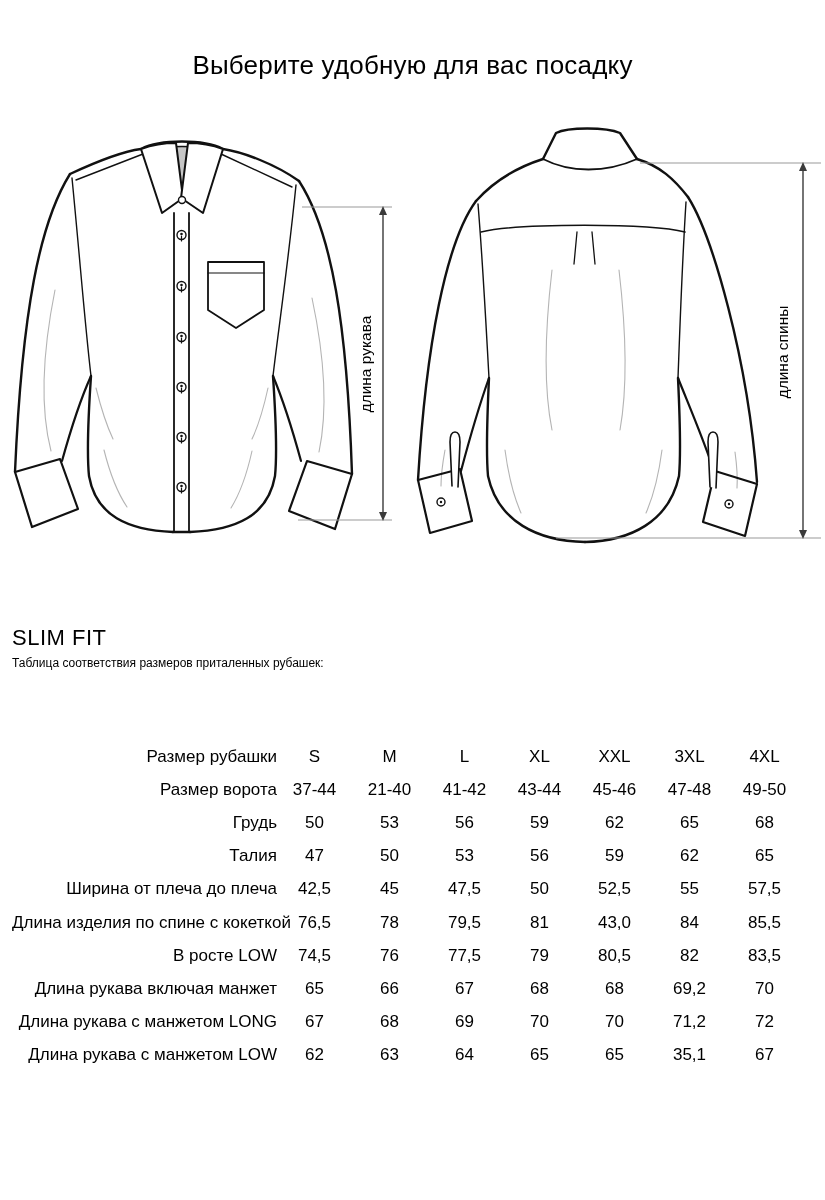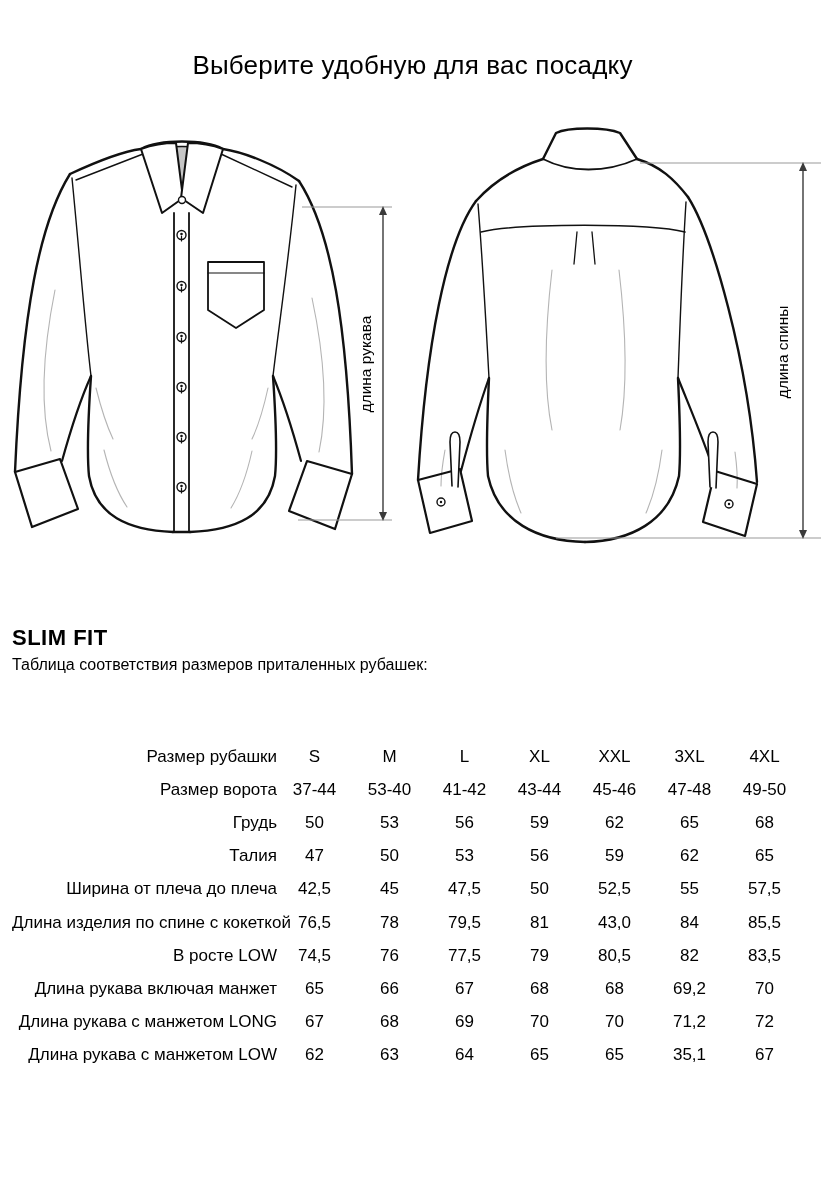--- a/index.html
+++ b/index.html
@@ -8,24 +8,24 @@
     font-family:"Liberation Sans","DejaVu Sans",sans-serif;color:#000;
   }
   .title{
     position:absolute;top:50px;left:0;width:825px;margin:0;
     font-size:26px;font-weight:400;text-align:center;letter-spacing:0.2px;
   }
   .diagram{position:absolute;top:120px;left:0;}
   .diagram text{font-family:inherit;font-size:15.5px;fill:#000;}
   .slim-heading{
     position:absolute;top:625px;left:12px;margin:0;
-    font-size:22px;font-weight:700;letter-spacing:0.5px;
+    font-size:22px;font-weight:400;letter-spacing:0.5px;
   }
   .subtitle{
-    position:absolute;top:656px;left:12px;font-size:16px;
+    position:absolute;top:656px;left:12px;font-size:12px;
   }
   .size-table{position:absolute;top:740px;left:12px;width:790px;font-size:17px;}
   .t-row{display:grid;grid-template-columns:265px repeat(7,75px);height:33.2px;align-items:center;}
   .t-label{text-align:right;white-space:nowrap;overflow:visible;}
   .t-val{text-align:center;white-space:nowrap;}
 </style>
 </head>
 <body>
 
 <div class="page">
@@ -186,21 +186,21 @@
       <div class="t-val">M</div>
       <div class="t-val">L</div>
       <div class="t-val">XL</div>
       <div class="t-val">XXL</div>
       <div class="t-val">3XL</div>
       <div class="t-val">4XL</div>
     </div>
     <div class="t-row">
       <div class="t-label">Размер ворота</div>
       <div class="t-val">37-44</div>
-      <div class="t-val">53-40</div>
+      <div class="t-val">21-40</div>
       <div class="t-val">41-42</div>
       <div class="t-val">43-44</div>
       <div class="t-val">45-46</div>
       <div class="t-val">47-48</div>
       <div class="t-val">49-50</div>
     </div>
     <div class="t-row">
       <div class="t-label">Грудь</div>
       <div class="t-val">50</div>
       <div class="t-val">53</div>

